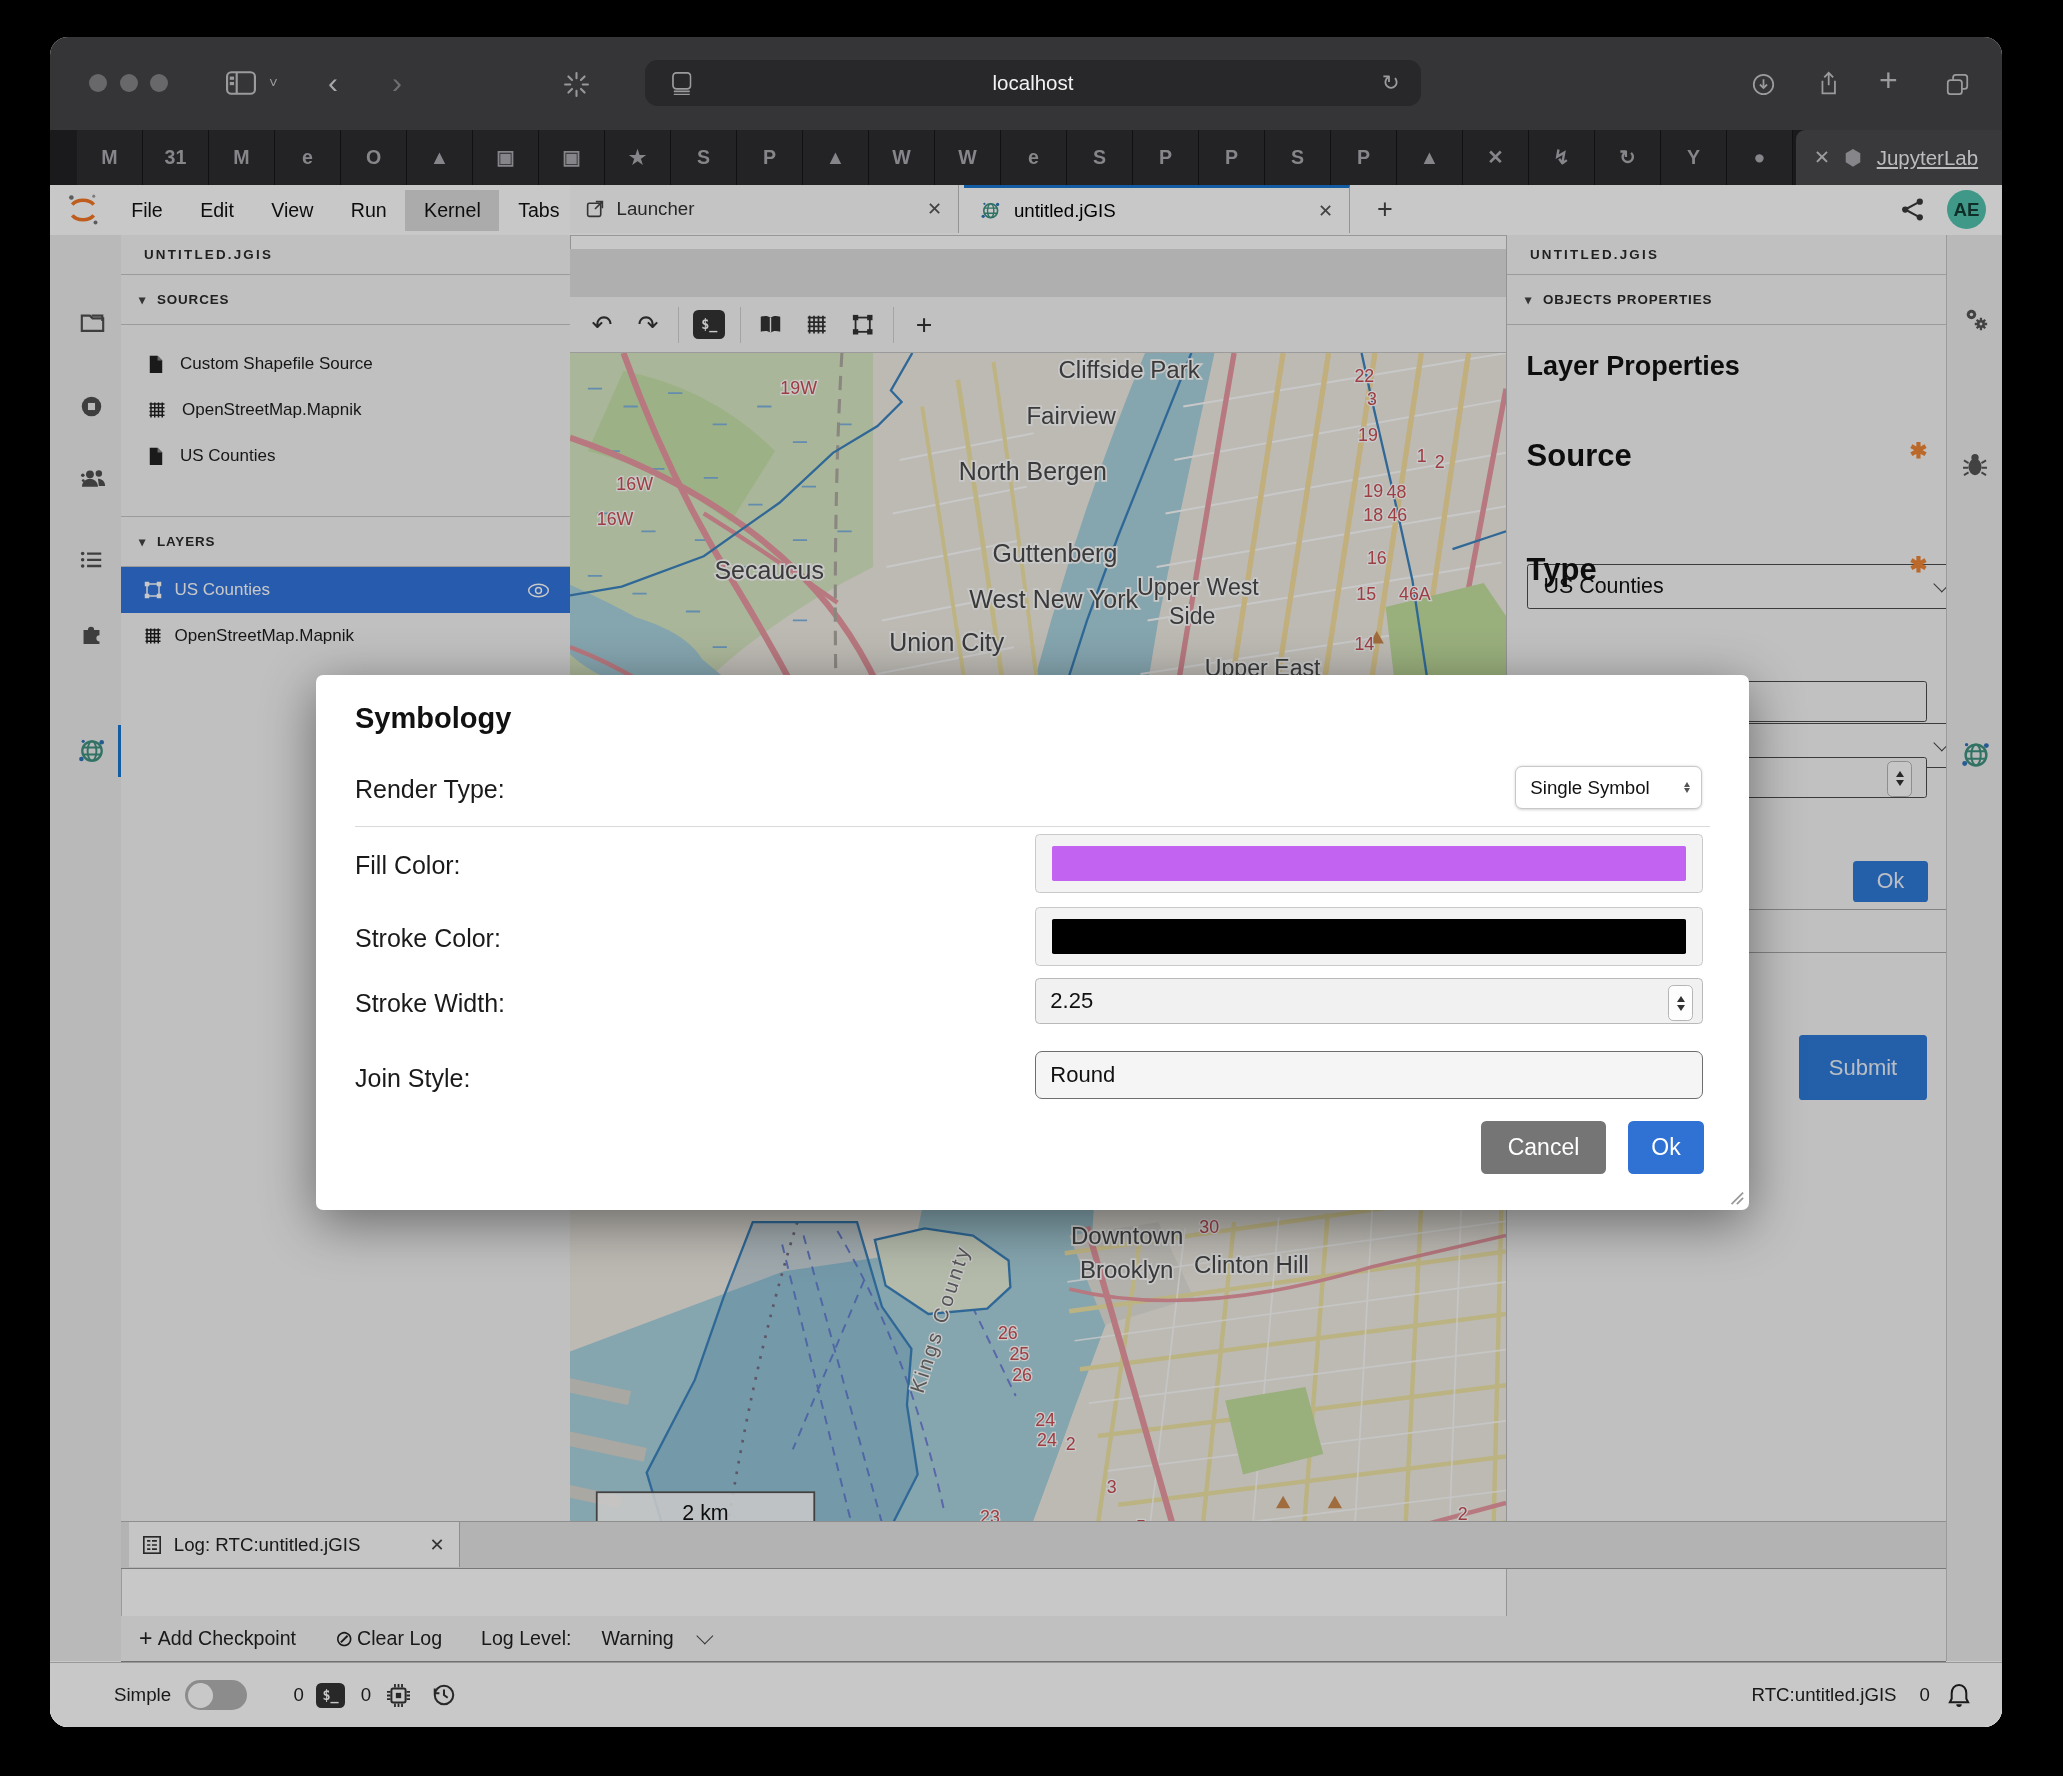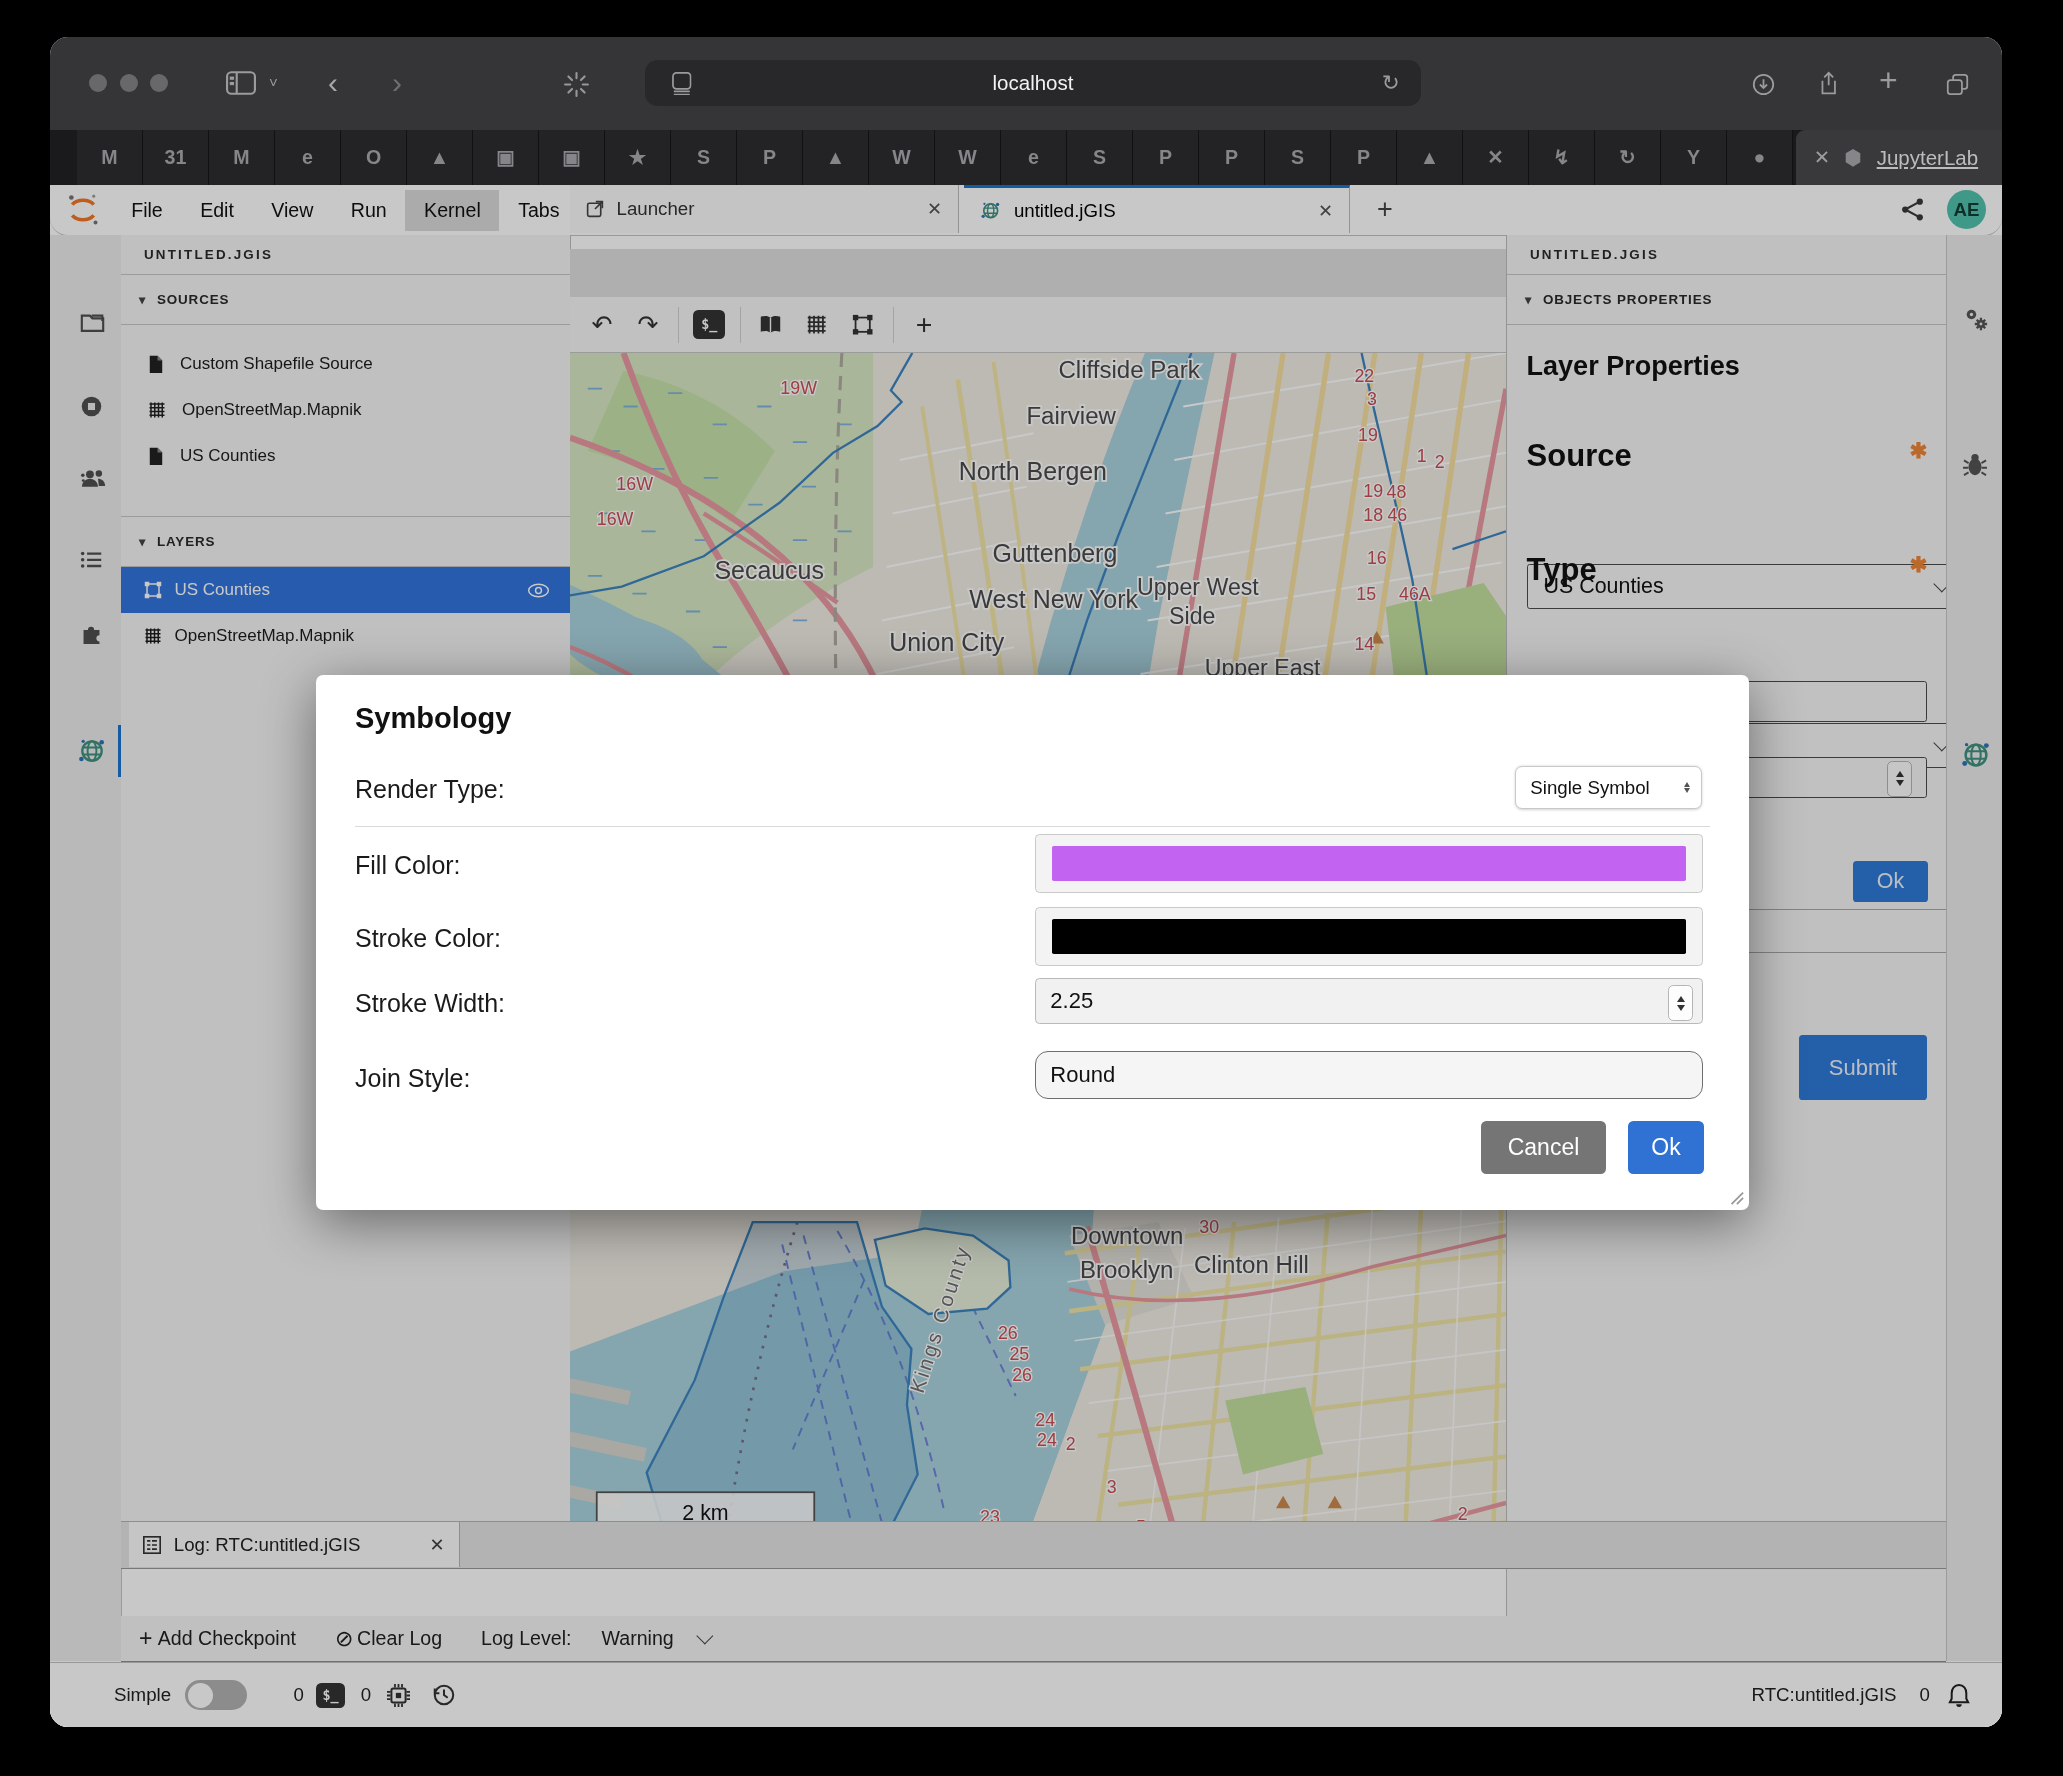--- a/index.html
+++ b/index.html
@@ -17,21 +17,21 @@
   .tabbar{position:absolute;left:0;top:93px;width:100%;height:55px;background:#1a1a1c;display:flex;align-items:stretch;overflow:hidden;}
   .fav-tile{width:65px;flex:0 0 65px;background:#232325;border-right:0.9px solid #111113;display:flex;align-items:center;justify-content:center;}
   .fav-tile span{color:#85858a;font-size:19.6px;font-weight:bold;}
   .btab{margin-left:2.7px;flex:0 0 223px;background:#39393c;border-radius:9px 9px 0 0;display:flex;align-items:center;gap:14.3px;padding:0 18px;}
   .btab .x{color:#9d9da0;font-size:19.6px;}
   .btab .lbl{color:#bcbcbf;font-size:20.5px;text-decoration:underline;}
   
   .jupyter{position:absolute;left:0;top:148px;width:1952px;height:1542px;background:#ffffff;overflow:hidden;}
   .dim{position:absolute;left:0;top:148px;width:1952px;height:1542px;background:rgba(0,0,0,0.215);z-index:40;}
   .menubar{position:absolute;left:0;top:0;width:100%;height:50px;background:#ffffff;border-bottom:0.9px solid #c2c2c2;
-           display:flex;align-items:center;border-radius:18px;}
+           display:flex;align-items:center;}
   .menu-item{font-size:19.6px;color:#111;padding:9px 18.7px;}
   .menu-item.hov{background:#dadada;}
   .jlogo{margin:0 12.5px 0 16px;}
   .avatar{position:absolute;right:16px;top:5.3px;width:39px;height:39px;border-radius:50%;background:#52c3ae;
           display:flex;align-items:center;justify-content:center;font-size:18.7px;color:#143b34;font-weight:bold;}
   .share-jl{position:absolute;right:77px;top:11.6px;color:#3a3a3a;}
   
   .lstrip{position:absolute;left:0;top:50px;width:71px;height:1426px;background:#ececec;border-right:0.9px solid #c6c6c6;}
   .lstrip .ic{position:absolute;left:30px;color:#4f4f4f;}
   .blue-ind{position:absolute;left:68px;top:490px;width:3.6px;height:52px;background:#1976d2;}
@@ -85,21 +85,21 @@
   .dtitle{position:absolute;left:39px;top:27px;font-size:29px;font-weight:bold;}
   .dlab{position:absolute;left:39px;font-size:25px;color:#1a1a1a;}
   .dctl{position:absolute;left:719px;width:668px;box-sizing:border-box;}
   .swatchbox{height:59px;background:#f3f3f3;border:0.9px solid #c9c9c9;border-radius:4.5px;padding:10.7px 16px;box-sizing:border-box;}
   .swatch{width:100%;height:100%;border-radius:1.8px;}
   .numin{height:46px;background:#f1f1f1;border:0.9px solid #b9b9b9;border-radius:4.5px;display:flex;align-items:center;padding:0 14.3px;font-size:22px;position:relative;}
   .stepper{position:absolute;right:9px;top:6.2px;width:23px;height:34px;background:#fdfdfd;border:0.9px solid #b5b5b5;border-radius:5.3px;
            display:flex;flex-direction:column;align-items:center;justify-content:center;gap:2.7px;}
   .tri-up{width:0;height:0;border-left:4.5px solid transparent;border-right:4.5px solid transparent;border-bottom:6.2px solid #333;}
   .tri-dn{width:0;height:0;border-left:4.5px solid transparent;border-right:4.5px solid transparent;border-top:6.2px solid #333;}
-  .joinsel{height:48px;background:#f5f5f5;border:1.8px solid #6e6e6e;border-radius:13px;display:flex;align-items:center;padding:0 14.3px;font-size:22px;}
+  .joinsel{height:48px;background:#f5f5f5;border:1.8px solid #6e6e6e;border-radius:7px;display:flex;align-items:center;padding:0 14.3px;font-size:22px;}
   .macsel{position:absolute;left:1199px;top:91px;width:187px;height:43px;background:#fff;border:0.9px solid #c8c8c8;border-radius:7.1px;
           box-shadow:0 0.9px 2.7px rgba(0,0,0,0.18);display:flex;align-items:center;justify-content:space-between;padding:0 10.7px 0 14.3px;box-sizing:border-box;font-size:18.7px;}
   .minitri{display:flex;flex-direction:column;gap:1.8px;align-items:center;}
   .minitri .tu{width:0;height:0;border-left:3.6px solid transparent;border-right:3.6px solid transparent;border-bottom:5.3px solid #555;}
   .minitri .td{width:0;height:0;border-left:3.6px solid transparent;border-right:3.6px solid transparent;border-top:5.3px solid #555;}
   .dbtn{position:absolute;top:446px;height:53px;border-radius:5.3px;display:flex;align-items:center;justify-content:center;font-size:23px;color:#fff;}
   .ddivider{position:absolute;left:39px;right:39px;top:151px;border-top:0.9px solid #dadada;}
 </style>
 </head>
 <body>

